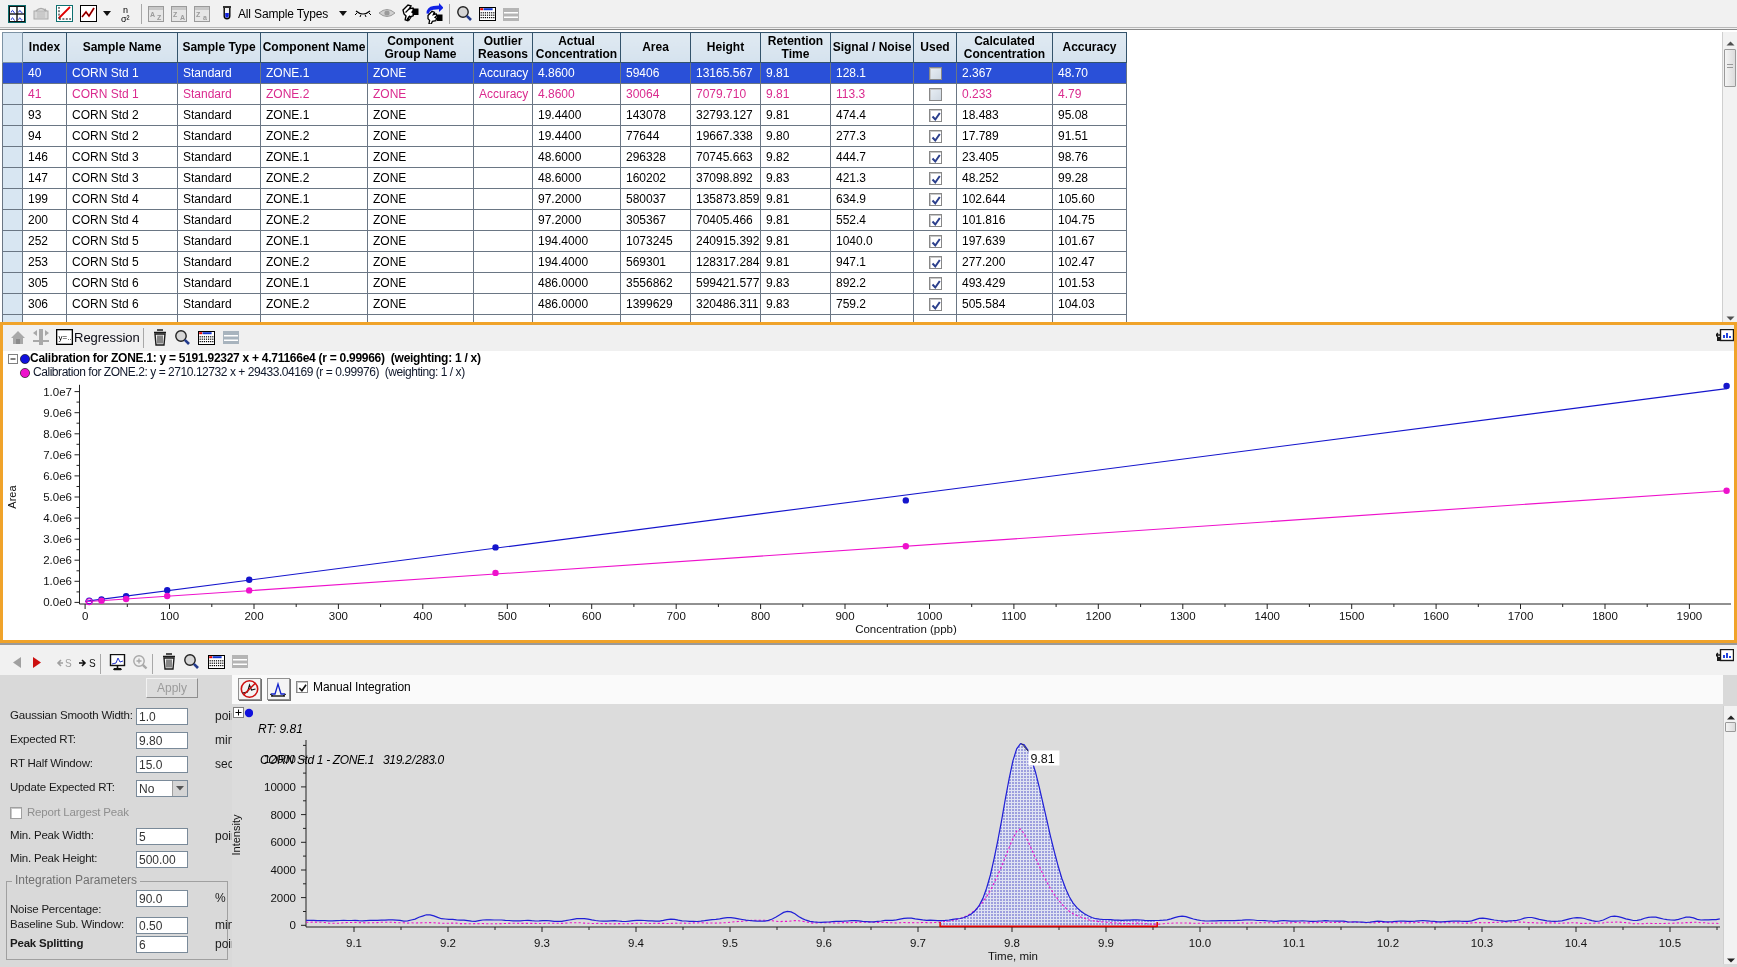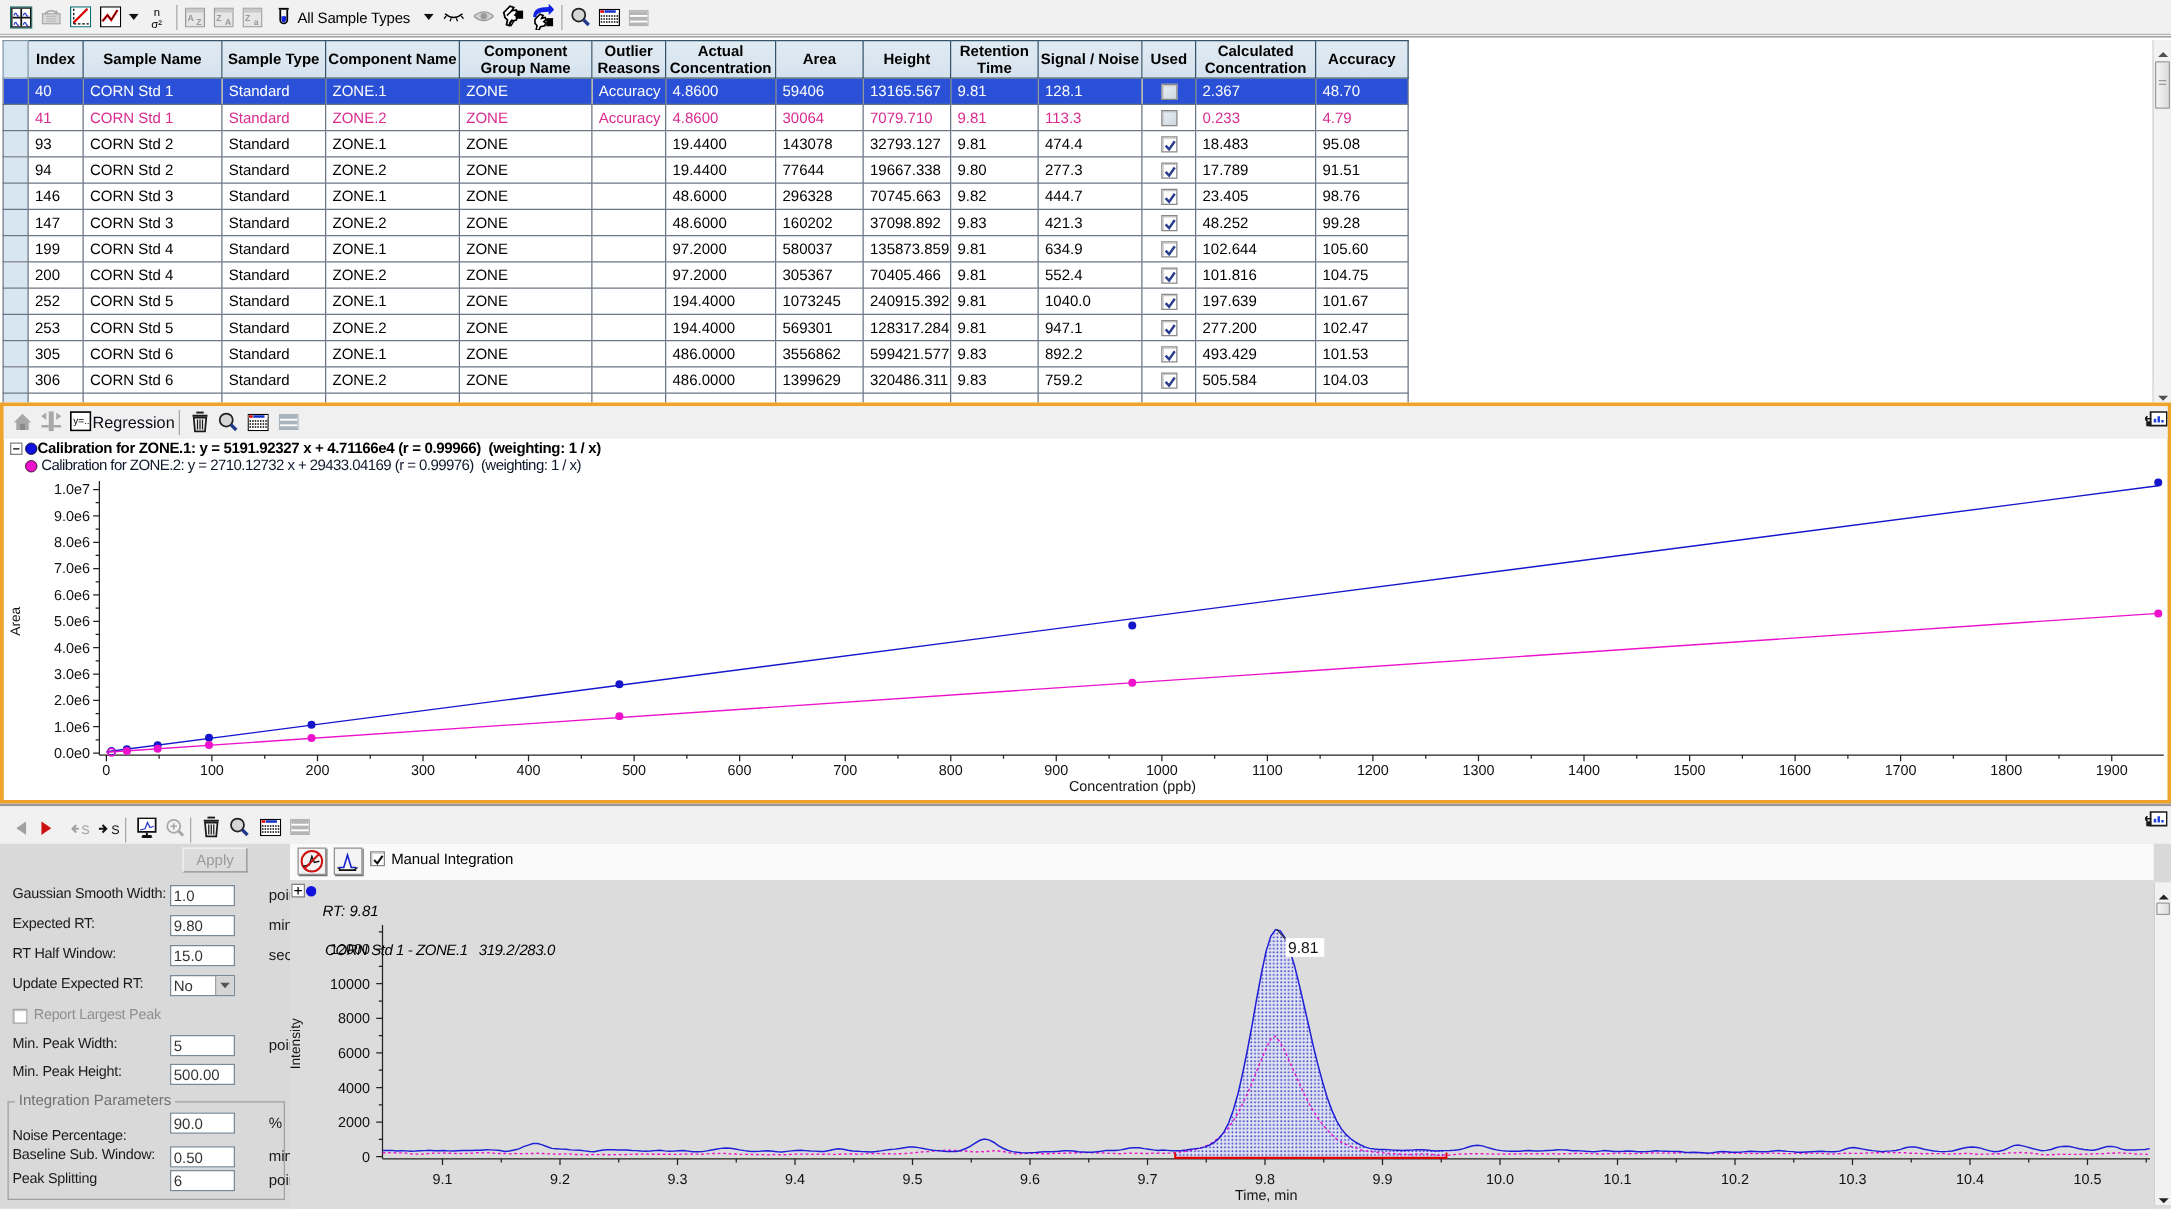--- a/index.html
+++ b/index.html
@@ -760,21 +760,21 @@
       <div class="flabel" style="left:10px;top:207px;">Min. Peak Height:</div>
       <div class="finput" style="top:206px">500.00</div>
       <div id="grpbox"></div>
       <div id="grplab">Integration Parameters</div>
       <div class="flabel" style="left:10px;top:246px;margin-top:12px;">Noise Percentage:</div>
       <div class="finput" style="top:245px">90.0</div>
       <div class="funit" style="top:246px">%</div>
       <div class="flabel" style="left:10px;top:273px;">Baseline Sub. Window:</div>
       <div class="finput" style="top:272px">0.50</div>
       <div class="funit" style="top:273px">min</div>
-      <div class="flabel" style="left:10px;top:292px;">Peak Splitting</div>
+      <div class="flabel" style="left:10px;top:292px;font-weight:bold;">Peak Splitting</div>
       <div class="finput" style="top:291px">6</div>
       <div class="funit" style="top:292px">points</div>
       <div id="chartwhite"></div>
       <div class="mib" style="left:238px">
         <svg class="abs" style="left:0px;top:0px" width="21" height="20" viewBox="0 0 21 20">
           <g transform="translate(0.5,0)">
             <circle cx="10" cy="10" r="8.2" fill="none" stroke="#cc1111" stroke-width="1.6"></circle>
             <path d="M3 14 l5-1 2-7 2 5 4-1" fill="none" stroke="#111" stroke-width="1.1"></path>
             <line x1="4.2" y1="15.8" x2="15.8" y2="4.2" stroke="#cc1111" stroke-width="1.6"></line>
           </g>

